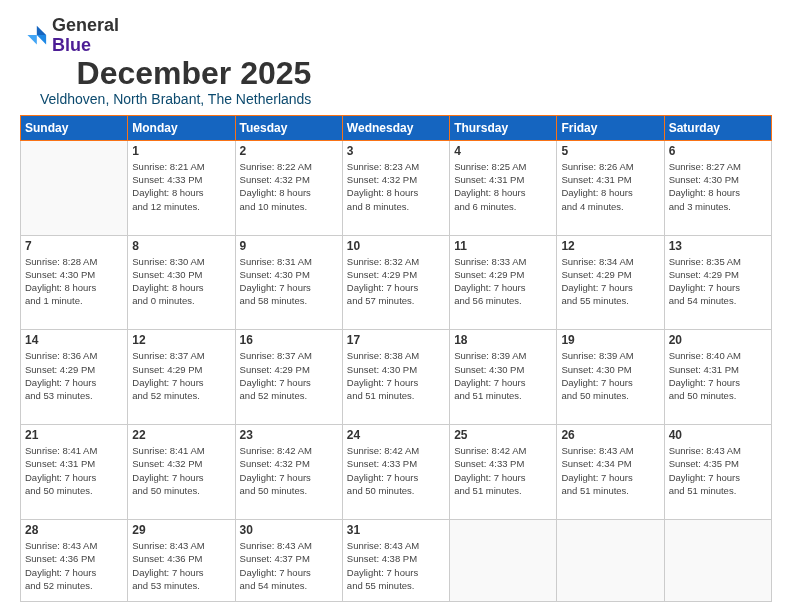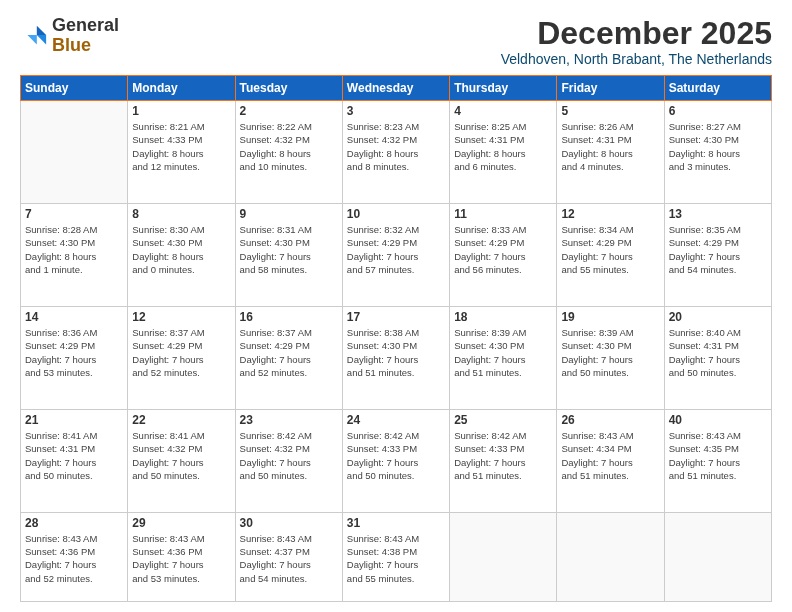--- a/index.html
+++ b/index.html
@@ -15,33 +15,34 @@
       height: 612px;
       padding: 16px 20px 10px 20px;
       display: flex;
       flex-direction: column;
     }
     .header {
       display: flex;
       justify-content: space-between;
       align-items: flex-start;
       margin-bottom: 8px;
+      flex-direction: column;
     }
     .logo {
       display: flex;
       align-items: center;
       gap: 4px;
     }
     .logo-text {
       font-size: 18px;
       font-weight: bold;
       line-height: 1.1;
     }
     .logo-general { color: #333; }
-    .logo-blue { color: #a16207; }
+    .logo-blue { color: #4c1d95; }
     .logo-icon {
       width: 28px;
       height: 28px;
     }
     .title-block {
       text-align: right;
       margin-left: 20px;
     }
     .month-title {
       font-size: 32px;

